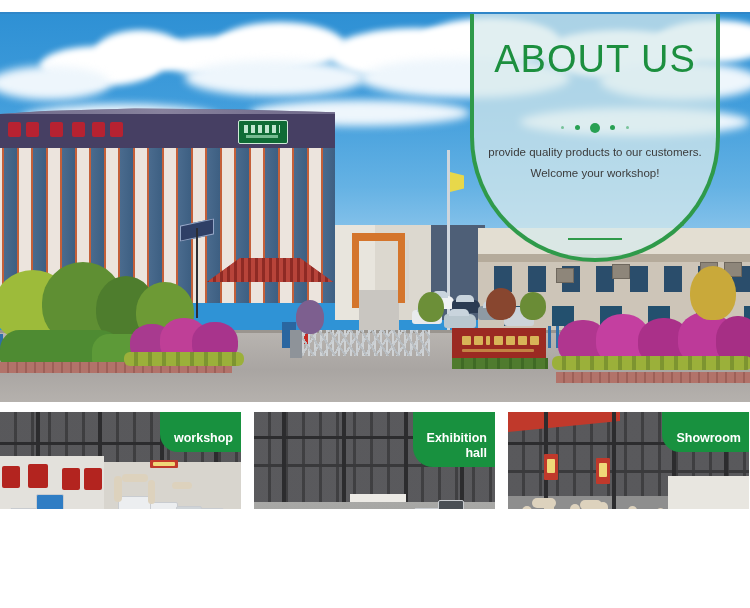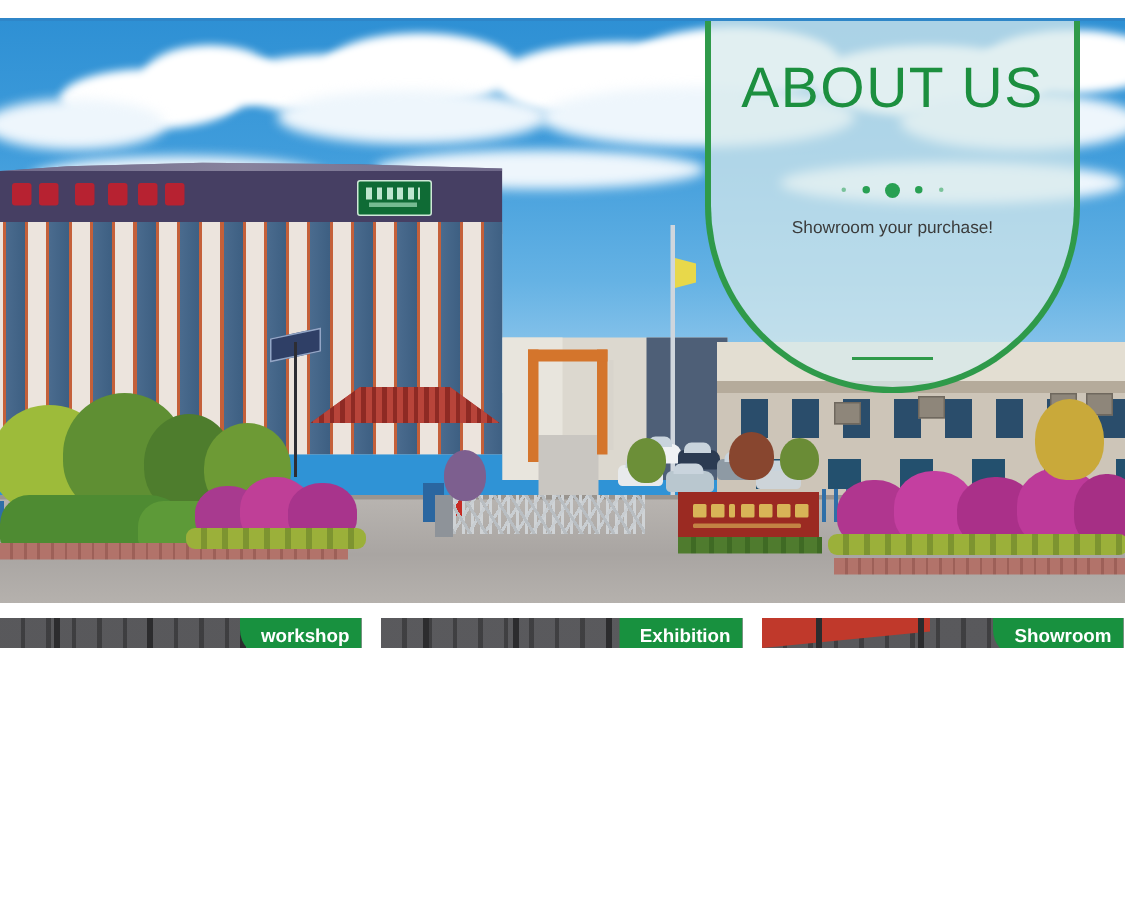--- a/index.html
+++ b/index.html
@@ -1,18 +1,18 @@
 <!DOCTYPE html>
 <html><head>
 <meta charset="utf-8">
 <style>
   html,body{margin:0;padding:0;background:#fff;}
   body{font-family:"Liberation Sans",sans-serif;}
 
-  .page{position:relative;width:750px;height:432px;overflow:hidden;background:#fff;}
+  .page{position:relative;width:750px;height:509px;overflow:hidden;background:#fff;}
 
   
   .hero{position:absolute;left:0;top:0;width:750px;height:402px;overflow:hidden;background:#2f93d6;}
   .hero-top-rule{position:absolute;left:0;top:0;width:750px;height:12px;background:#fff;z-index:40;}
   .hero-top-line{position:absolute;left:0;top:12px;width:750px;height:2px;background:#2f86c8;z-index:41;}
 
   
   .sky{position:absolute;left:0;top:12px;width:750px;height:250px;
        background:linear-gradient(to bottom,#2e90d4 0%,#3f9cdb 35%,#65b2e4 70%,#9ccdee 100%);}
   .cl{position:absolute;border-radius:50%;background:#fff;filter:blur(3px);}
@@ -122,21 +122,21 @@
   .about-rule{position:absolute;left:50%;transform:translateX(-50%);bottom:18px;
          width:54px;height:2px;background:#2f9a4a;}
 
   
   .thumbs{position:absolute;left:0;top:412px;width:750px;height:196px;}
   .thumb{position:absolute;top:0;width:241px;height:196px;overflow:hidden;background:#8e8e8e;}
   .t1{left:0;} .t2{left:254px;} .t3{left:508px;}
 
   .badge{position:absolute;top:0;right:0;background:#18913f;color:#fff;
          font-size:12.5px;font-weight:bold;line-height:15px;
-         padding:5px 8px 6px 14px;border-radius:0 0 0 18px;text-align:right;z-index:5;}
+         padding:19px 8px 6px 14px;border-radius:0 0 0 18px;text-align:right;z-index:5;}
   .badge.two{border-radius:0 0 0 20px;}
 
   
   .sh-roof{position:absolute;left:0;top:0;width:100%;height:62px;background:#4a4a4c;}
   .sh-roof:before{content:"";position:absolute;inset:0;
         background:repeating-linear-gradient(to right,#5a5a5d 0 14px,#3d3d3f 14px 17px);opacity:.9;}
   .beam{position:absolute;background:#2c2c2e;}
   .floor{position:absolute;left:0;bottom:0;width:100%;height:92px;
         background:linear-gradient(to bottom,#a8a8a6,#8f8f8d);}
   .greenfloor{position:absolute;background:#2e7d4a;}
@@ -284,21 +284,22 @@
   <div class="about">
     <div class="about-title">ABOUT US</div>
     <div class="dots">
       <span class="d1"></span>
       <span class="d2"></span>
       <span class="d3"></span>
       <span class="d2"></span>
       <span class="d1"></span>
     </div>
     <div class="about-body">
-      <div>Showroom your purchase!</div>
+      <div>provide quality products to our customers.</div>
+      <div>Welcome your workshop!</div>
     </div>
     <div class="about-rule"></div>
   </div>
 
   <div class="thumbs">
 
     <div class="thumb t1">
       <div class="sh-roof"></div>
       <div class="beam" style="left:0;top:30px;width:241px;height:3px;"></div>
       <div class="beam" style="left:36px;top:0;width:4px;height:96px;"></div>

